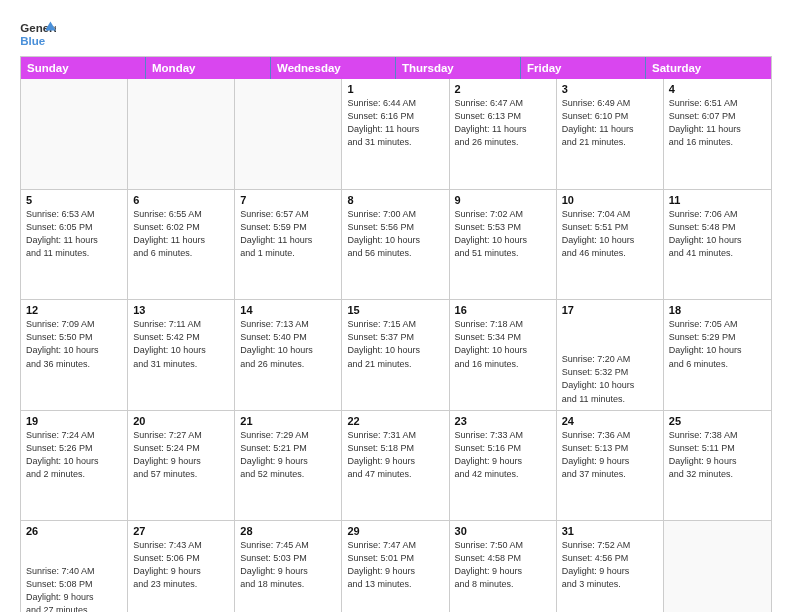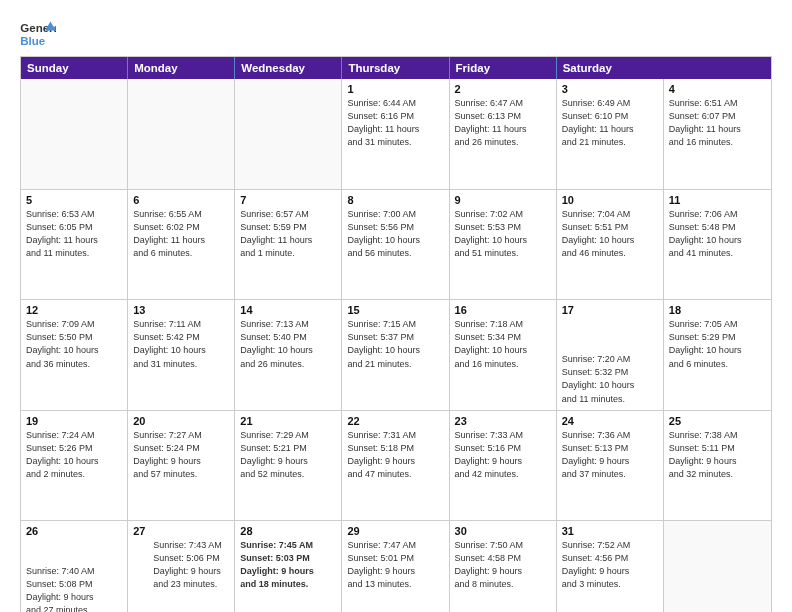--- a/index.html
+++ b/index.html
@@ -46,22 +46,22 @@
       color: #555;
     }
     .calendar {
       flex: 1;
       display: flex;
       flex-direction: column;
       border: 1px solid #ccc;
     }
     .cal-header {
       display: grid;
-      grid-template-columns: repeat(7, 1fr);
-      background: #4c1d95;
+      grid-template-columns: repeat(6, 1fr);
+      background: #d946ef;
     }
     .cal-header-cell {
       color: #fff;
       font-size: 11.5px;
       font-weight: bold;
       padding: 5px 6px;
       border-right: 1px solid #5585c8;
       text-align: left;
     }
     .cal-header-cell:last-child { border-right: none; }
@@ -315,28 +315,28 @@
         <div class="cal-row">
           <div class="cal-cell">
             <div class="day-num">26</div>
             <div class="day-info" style="white-space: pre-line; margin-top: 28px;">Sunrise: 7:40 AM
 Sunset: 5:08 PM
 Daylight: 9 hours
 and 27 minutes.</div>
           </div>
           <div class="cal-cell">
             <div class="day-num">27</div>
-            <div class="day-info" style="white-space: pre-line; margin-left: 20px;">Sunrise: 7:43 AM
+            <div class="day-info" style="white-space: pre-line;">Sunrise: 7:43 AM
 Sunset: 5:06 PM
 Daylight: 9 hours
 and 23 minutes.</div>
           </div>
           <div class="cal-cell">
             <div class="day-num">28</div>
-            <div class="day-info" style="white-space: pre-line; font-weight: bold;">Sunrise: 7:45 AM
+            <div class="day-info" style="white-space: pre-line;">Sunrise: 7:45 AM
 Sunset: 5:03 PM
 Daylight: 9 hours
 and 18 minutes.</div>
           </div>
           <div class="cal-cell">
             <div class="day-num">29</div>
             <div class="day-info" style="white-space: pre-line;">Sunrise: 7:47 AM
 Sunset: 5:01 PM
 Daylight: 9 hours
 and 13 minutes.</div>

